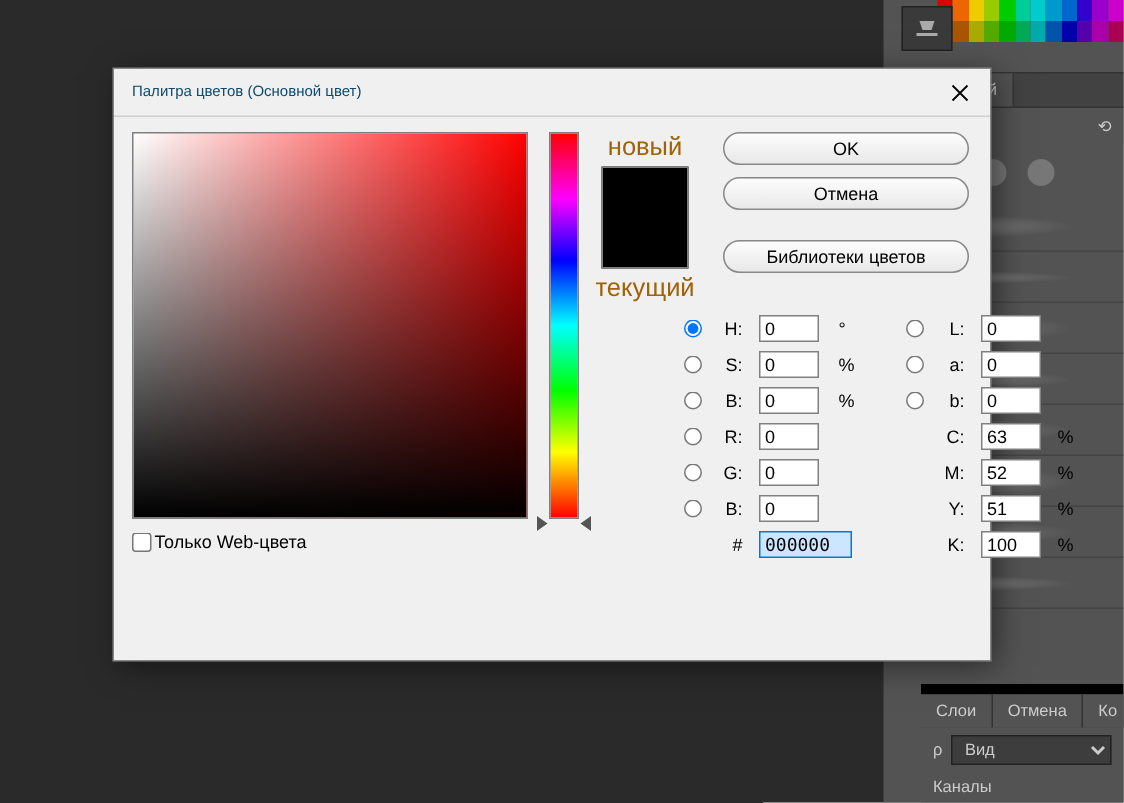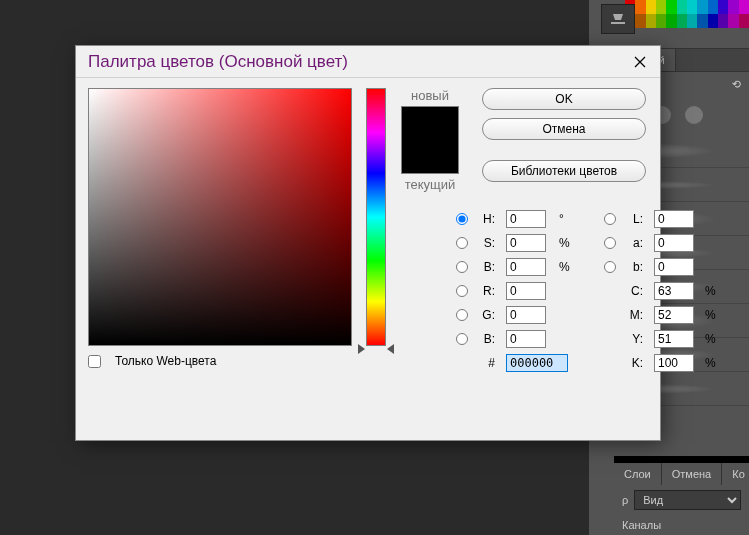--- a/index.html
+++ b/index.html
@@ -22,39 +22,39 @@
   .layers-section { position:absolute; bottom:0; right:0; width:135px; background:#535353; border-top:7px solid #000000; }
   .layers-tabs { display:flex; font-size:11px; color:#ccc; background:#424242; }
   .layers-tabs .panel-tab.active { background:#535353; }
   .kind-row { display:flex; align-items:center; padding:5px 8px; gap:6px; font-size:11px; color:#ccc; }
   .kind-select { flex:1; background:#3d3d3d; color:#ccc; border:1px solid #222; font-size:11px; padding:2px 4px; }
   .blend-row { padding:4px 8px; font-size:11px; color:#ccc; }
   
   
   .dialog { position: absolute; left: 76px; top: 46px; width: 584px; height: 394px; background: #f0f0f0; box-shadow: 0 0 0 1px #888, 4px 4px 20px rgba(0,0,0,0.5); }
   .titlebar { height: 32px; display:flex; align-items:center; justify-content:space-between; padding: 0 12px; border-bottom:1px solid #d0d0d0; }
-  .titlebar-text { font-size:17px; color:#701a75;text-align:center; }
+  .titlebar-text { font-size:10px; color:#0c4a6e;text-align:center; }
   .close-x { width:16px; height:16px; display:flex; align-items:center; justify-content:center; cursor:pointer; font-size:14px; }
   .dialog-body { display:flex; padding: 10px 12px 12px 12px; gap: 8px; height: calc(100% - 32px); }
   
   .left-col { display:flex; flex-direction:column; }
   .color-field { width: 264px; height: 258px; border:1px solid #808080; position:relative; 
     background: linear-gradient(to top, #000, rgba(0,0,0,0)), linear-gradient(to right, #fff, #ff0000); }
-  .web-check { display:flex; align-items:center; gap:14px; font-size:12px; color:#000; margin-top:8px; }
+  .web-check { display:flex; align-items:center; gap:2px; font-size:12px; color:#000; margin-top:8px; }
   .web-check input { width:13px; height:13px; }
   
   .hue-col { display:flex; flex-direction:column; }
   .hue-strip { width: 20px; height: 258px; border:1px solid #808080; margin: 0 6px;
     background: linear-gradient(to bottom, #ff0000 0%, #ff00ff 17%, #0000ff 33%, #00ffff 50%, #00ff00 67%, #ffff00 83%, #ff0000 100%); position:relative; }
   .hue-slider-arrow { position:absolute; width:0; height:0; }
   .hue-arrow-l { right:100%; top:255px; border-top:5px solid transparent; border-bottom:5px solid transparent; border-left:7px solid #555; margin-right:2px;}
   .hue-arrow-r { left:100%; top:255px; border-top:5px solid transparent; border-bottom:5px solid transparent; border-right:7px solid #555; margin-left:2px;}
   
   .mid-col { width: 60px; display:flex; flex-direction:column; align-items:center; font-size:12px; }
-  .newcur-label { font-size:13px; margin-bottom:3px; color:#737373; }
+  .newcur-label { font-size:17px; margin-bottom:3px; color:#a16207; }
   .color-preview { width: 58px; height: 68px; border:1px solid #808080; background:#000; }
   .btn { width: 164px; height: 22px; background: linear-gradient(#fdfdfd,#e8e8e8); border:1px solid #888; border-radius:11px; font-size:12px; cursor:pointer; margin-bottom:8px; display:flex; align-items:center; justify-content:center; }
   .field-grid { display:grid; grid-template-columns: auto auto auto auto 14px auto auto auto auto; gap: 6px 4px; font-size:12px; align-items:center; margin-top:6px; }
   .field-grid .rad { width:12px; height:12px; }
   .field-grid .lbl { width:16px; text-align:right; }
   .field-grid .inp { width:40px; height:18px; border:1px solid #808080; font-size:12px; padding:0 3px; }
   .field-grid .unit { width:14px; }
   .field-grid .spacer { }
   .field-grid .lbl2 { width:16px; text-align:right; }
   .hex-input { width:62px; height:18px; border:1px solid #0078d7; background:#cde6ff; font-size:12px; padding:0 3px; font-family: monospace; }

